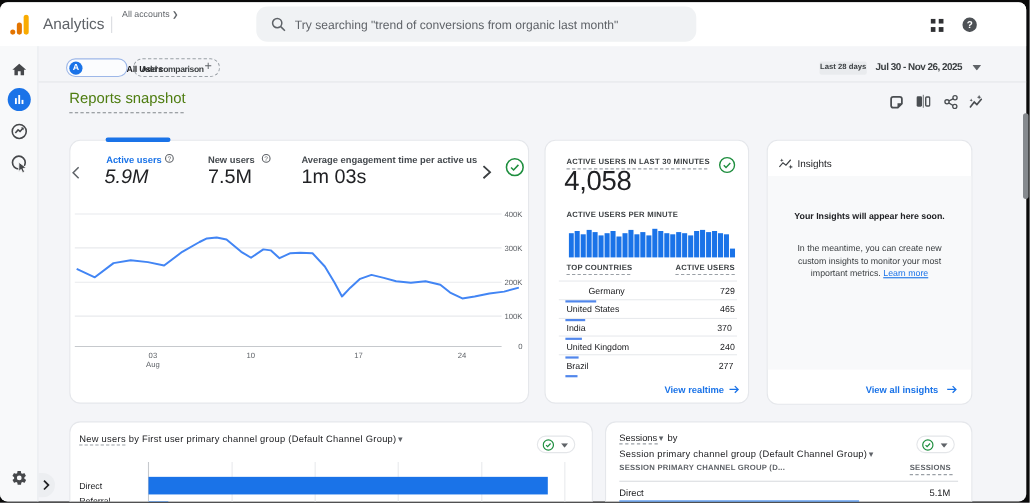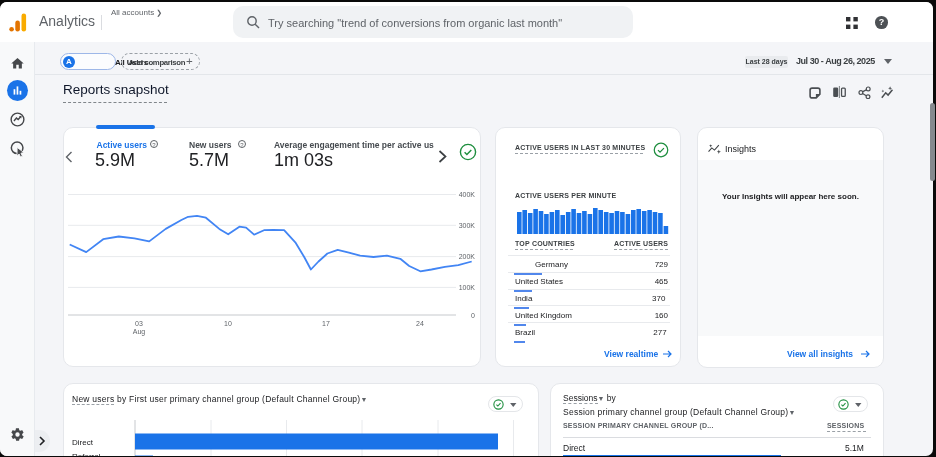--- a/index.html
+++ b/index.html
@@ -74,27 +74,27 @@
       <path d="M2 1l4 4-4 4" fill="none" stroke="#202124" stroke-width="1.6"></path>
     </svg>
 
   <div class="abs" style="left:60px;top:51px;width:56px;height:17px;border:1px solid #9db7e8;background:#fbfcfe;border-radius:9px;"></div>
   <div class="abs" style="left:63px;top:53.5px;width:12px;height:12px;border-radius:50%;background:#1a73e8;color:#fff;font-size:8px;font-weight:bold;text-align:center;line-height:12px;">A</div>
   <div class="abs dk" style="left:79px;top:56px;font-size:8px;font-weight:bold;letter-spacing:-0.2px;margin-left:36px;">All Users</div>
   <div class="abs" style="left:121px;top:51px;width:79px;height:17px;border:1px dashed #9aa0a6;border-radius:9px;"></div>
   <div class="abs" style="left:128.5px;top:56px;font-size:7.8px;font-weight:bold;color:#3c4043;letter-spacing:-0.35px;">Add comparison</div>
   <div class="abs" style="left:186px;top:52.5px;font-size:11.5px;color:#5f6368;font-weight:400">+</div>
   <div class="abs" style="left:745px;top:53.5px;width:43px;height:12px;background:#e9ebee;border-radius:2px;font-size:7px;font-weight:bold;color:#3c4043;text-align:center;line-height:12px;">Last 28 days</div>
-  <div class="abs" style="left:796px;top:54px;font-size:9px;font-weight:bold;color:#3c4043;letter-spacing:-0.45px;">Jul 30 - Aug 26, 2025</div>
+  <div class="abs" style="left:796px;top:54px;font-size:9px;font-weight:bold;color:#3c4043;letter-spacing:-0.45px;">Jul 30 - Nov 26, 2025</div>
   <svg class="abs" style="left:884px;top:57px" width="8" height="5" viewBox="0 0 8 5">
       <path d="M0 0h8L4 5z" fill="#5f6368"></path>
     </svg>
   <div class="abs" style="left:35px;top:72px;width:898px;height:1px;background:#e3e6ea;"></div>
 
-  <div class="abs" style="left:63px;top:80px;font-size:13.5px;color:#0f172a;">Reports snapshot</div>
+  <div class="abs" style="left:63px;top:80px;font-size:13.5px;color:#4d7c0f;">Reports snapshot</div>
   <div class="abs" style="left:63px;top:100px;width:104px;border-bottom:1.5px dashed #80868b;"></div>
 
   <svg class="abs" style="left:808.5px;top:84.5px" width="12" height="12" viewBox="0 0 12 12">
       <path d="M10.9 7.2V3.1c0-1.1-.9-2-2-2H3.1c-1.1 0-2 .9-2 2v5.8c0 1.1.9 2 2 2h4.1z" fill="none" stroke="#4a4e52" stroke-width="1.6"></path>
       <path d="M6.9 10.9V6.9h4z" fill="#4a4e52"></path>
     </svg>
 
   <svg class="abs" style="left:832.8px;top:84px" width="13" height="12.4" viewBox="0 0 13 12.4">
       <rect x="0.2" y="1.5" width="5" height="9.5" rx="1.3" fill="#4a4e52"></rect>
       <rect x="5.85" y="0" width="1.15" height="12.4" fill="#888c8f"></rect>
@@ -117,24 +117,24 @@
   <div class="card" style="left:63px;top:125px;width:418px;height:240px;"></div>
   <div class="abs" style="left:96px;top:123px;width:59px;height:3.5px;background:#1a73e8;border-radius:2px;"></div>
   <svg class="abs" style="left:65px;top:149px" width="8" height="12" viewBox="0 0 8 12">
       <path d="M6.5 1L1.5 6l5 5" fill="none" stroke="#5f6368" stroke-width="1.4"></path>
     </svg>
   <svg class="abs" style="left:438px;top:148px" width="9" height="13" viewBox="0 0 9 13">
       <path d="M1.5 1l6 5.5-6 5.5" fill="none" stroke="#3c4043" stroke-width="1.7"></path>
     </svg>
   <div class="abs" style="left:96.5px;top:138px;font-size:8.5px;color:#1a73e8;font-weight:bold;">Active users</div>
   <div class="abs" style="left:150px;top:138px;width:8px;height:8px;border:1px solid #5f6368;border-radius:50%;font-size:6px;color:#5f6368;text-align:center;line-height:8px;">?</div>
-  <div class="abs dk" style="left:95px;top:148px;font-size:18px;">5.9M</div>
+  <div class="abs dk" style="left:95px;top:148px;font-size:18px;font-style:italic;">5.9M</div>
   <div class="abs" style="left:189px;top:138px;font-size:8.5px;color:#454a4f;font-weight:bold;">New users</div>
   <div class="abs" style="left:238px;top:138px;width:8px;height:8px;border:1px solid #5f6368;border-radius:50%;font-size:6px;color:#5f6368;text-align:center;line-height:8px;">?</div>
-  <div class="abs dk" style="left:189px;top:148px;font-size:18px;">5.7M</div>
+  <div class="abs dk" style="left:189px;top:148px;font-size:18px;">7.5M</div>
   <div class="abs" style="left:274px;top:138px;font-size:8.5px;color:#454a4f;font-weight:bold;">Average engagement time per active us</div>
   <div class="abs dk" style="left:274px;top:148px;font-size:18px;">1m 03s</div>
   <svg class="abs" style="left:459px;top:141px" width="18" height="18" viewBox="0 0 18 18">
       <circle cx="9" cy="9" r="7.6" fill="none" stroke="#1e8e3e" stroke-width="1.4"></circle>
       <path d="M5.6 9.2l2.3 2.3 4.4-4.6" fill="none" stroke="#1e8e3e" stroke-width="1.4"></path>
     </svg>
   <svg class="abs" style="left:63px;top:125px" width="418" height="240" viewBox="0 0 418 240">
     <g stroke="#e8eaed" stroke-width="1">
         <line x1="5" y1="67.5" x2="393" y2="67.5"></line>
         <line x1="5" y1="98.3" x2="393" y2="98.3"></line>
@@ -159,20 +159,21 @@
     <polyline fill="none" stroke="#4285f4" stroke-width="1.8" stroke-linejoin="round" points="6.7,117.5 23.2,125.1 40.2,112.2 55.8,109.5 71.5,111.3 86.2,114.4 102.7,101.9 118.4,93 125.1,89.8 134,88.9 142.9,90.7 156.3,101.9 165.2,107.3 176.4,99.7 183.1,100.6 191.1,107.7 201,103.2 210,102.8 221.1,103.2 232.3,115.3 241.2,130 247.9,142.5 255.5,134.5 264.4,126.5 274.7,122.9 285.9,125.6 297.1,128.7 310.5,130 323.9,128.7 337.3,131.8 346.2,139 357.3,144.3 368.5,142.5 381.9,139.9 395.3,138.1 408.7,134.5"></polyline>
   </svg>
 
   <div class="card" style="left:494.5px;top:125px;width:186.5px;height:240px;"></div>
   <div class="abs" style="left:515px;top:142px;font-size:7px;font-weight:bold;color:#3c4043;letter-spacing:0.2px;">ACTIVE USERS IN LAST 30 MINUTES</div>
   <div class="abs" style="left:515px;top:150.5px;width:128px;border-bottom:1px dashed #9aa0a6;"></div>
   <svg class="abs" style="left:653px;top:140px" width="16" height="16" viewBox="0 0 18 18">
       <circle cx="9" cy="9" r="7.6" fill="none" stroke="#1e8e3e" stroke-width="1.4"></circle>
       <path d="M5.6 9.2l2.3 2.3 4.4-4.6" fill="none" stroke="#1e8e3e" stroke-width="1.4"></path>
     </svg>
+  <div class="abs dk" style="left:513px;top:149px;font-size:25px;letter-spacing:-0.3px;">4,058</div>
   <div class="abs" style="left:515px;top:190px;font-size:7px;font-weight:bold;color:#3c4043;letter-spacing:0.2px;">ACTIVE USERS PER MINUTE</div>
   <svg class="abs" style="left:517px;top:203px" width="152" height="30" viewBox="0 0 152 30">
     <g fill="#1a73e8">
       <rect x="0" y="7" width="4.6" height="22"></rect>
         <rect x="5.4" y="5" width="4.6" height="24"></rect>
         <rect x="10.9" y="8" width="4.6" height="21"></rect>
         <rect x="16.3" y="4" width="4.6" height="25"></rect>
         <rect x="21.7" y="6" width="4.6" height="23"></rect>
         <rect x="27.1" y="9" width="4.6" height="20"></rect>
         <rect x="32.6" y="7" width="4.6" height="22"></rect>
@@ -212,39 +213,40 @@
   <div class="abs dk" style="left:515px;top:258px;font-size:8px;margin-left:20px;">Germany</div>
     <div class="abs dk" style="left:652px;top:258px;width:16px;text-align:right;font-size:8px;">729</div>
   <div class="abs" style="left:514px;top:270.5px;width:28px;height:2.5px;background:#5187ec;"></div>
   <div class="abs dk" style="left:515px;top:275px;font-size:8px;">United States</div>
     <div class="abs dk" style="left:652px;top:275px;width:16px;text-align:right;font-size:8px;">465</div>
   <div class="abs" style="left:514px;top:287.5px;width:18px;height:2.5px;background:#5187ec;"></div>
   <div class="abs dk" style="left:515px;top:292px;font-size:8px;">India</div>
     <div class="abs dk" style="left:652px;top:292px;width:16px;text-align:left;font-size:8px;">370</div>
   <div class="abs" style="left:514px;top:304.5px;width:14.5px;height:2.5px;background:#5187ec;"></div>
   <div class="abs dk" style="left:515px;top:309px;font-size:8px;">United Kingdom</div>
-    <div class="abs dk" style="left:652px;top:309px;width:16px;text-align:right;font-size:8px;">160</div>
+    <div class="abs dk" style="left:652px;top:309px;width:16px;text-align:right;font-size:8px;">240</div>
   <div class="abs" style="left:514px;top:321.5px;width:11.5px;height:2.5px;background:#5187ec;"></div>
   <div class="abs dk" style="left:515px;top:326px;font-size:8px;">Brazil</div>
     <div class="abs dk" style="left:652px;top:326px;width:16px;text-align:center;font-size:8px;">277</div>
   <div class="abs" style="left:514px;top:338.5px;width:11px;height:2.5px;background:#5187ec;"></div>
   <div class="abs" style="left:604px;top:347px;font-size:8.5px;font-weight:bold;color:#1a73e8;">View realtime</div>
   <svg class="abs" style="left:663px;top:348px" width="9" height="8" viewBox="0 0 9 8">
       <path d="M0 4h8M5 1l3 3-3 3" fill="none" stroke="#1a73e8" stroke-width="1.2"></path>
     </svg>
 
   <div class="card" style="left:696.5px;top:125px;width:187.5px;height:241px;"></div>
   <svg class="abs" style="left:708px;top:141px" width="13" height="12" viewBox="0 0 24 22">
       <path d="M1 16l6-7 5 4L20 4" fill="none" stroke="#3c4043" stroke-width="2"></path>
       <path d="M20 12l1 3 3 1-3 1-1 3-1-3-3-1 3-1z" fill="#3c4043"></path>
       <path d="M5 2l.8 2.2L8 5l-2.2.8L5 8l-.8-2.2L2 5l2.2-.8z" fill="#3c4043"></path>
     </svg>
   <div class="abs dk" style="left:725px;top:142px;font-size:9px;">Insights</div>
   <div class="abs" style="left:697.5px;top:158px;width:185.5px;height:176px;background:#f8f9fa;"></div>
   <div class="abs dk" style="left:700px;top:190px;width:181px;text-align:center;font-size:8px;font-weight:bold;">Your Insights will appear here soon.</div>
+  <div class="abs" style="left:706px;top:218px;width:169px;text-align:center;font-size:8px;color:#3c4043;line-height:11.5px;">In the meantime, you can create new<br>custom insights to monitor your most<br>important metrics. <span style="color:#1a73e8;text-decoration:underline;">Learn more</span></div>
   <div class="abs" style="left:787px;top:347px;font-size:8.5px;font-weight:bold;color:#1a73e8;">View all insights</div>
   <svg class="abs" style="left:861px;top:348px" width="9" height="8" viewBox="0 0 9 8">
       <path d="M0 4h8M5 1l3 3-3 3" fill="none" stroke="#1a73e8" stroke-width="1.2"></path>
     </svg>
 
   <div class="card" style="left:63px;top:381px;width:476px;height:120px;"></div>
   <div class="abs dk" style="left:72px;top:392px;font-size:8.5px;letter-spacing:0.25px;"><span class="dashu">New users</span> by First user primary channel group (Default Channel Group)<span style="font-size:7px;color:#5f6368">▼</span></div>
   <div class="abs" style="left:487.5px;top:393.5px;width:35.5px;height:16.5px;border:1px solid #e4e6e9;border-radius:8.5px;background:#fff;"></div>
   <svg class="abs" style="left:492.5px;top:396.5px" width="11" height="11" viewBox="0 0 18 18">
       <circle cx="9" cy="9" r="7.6" fill="none" stroke="#1e8e3e" stroke-width="1.8"></circle>

